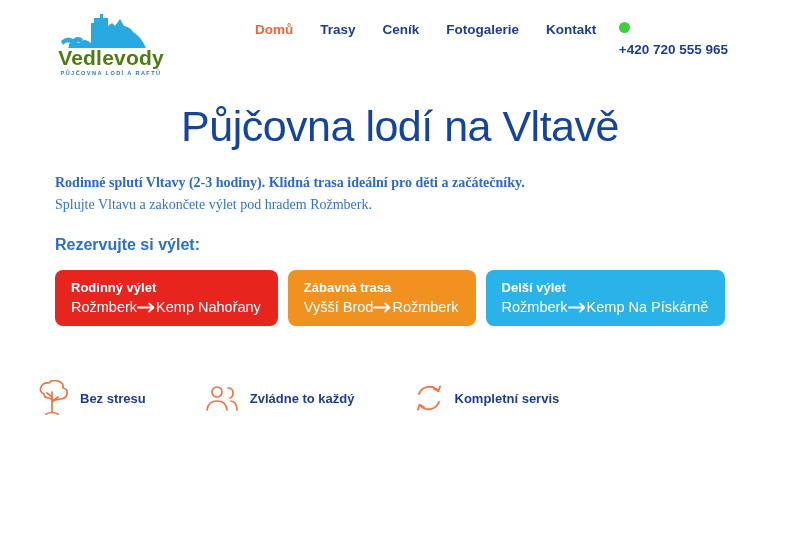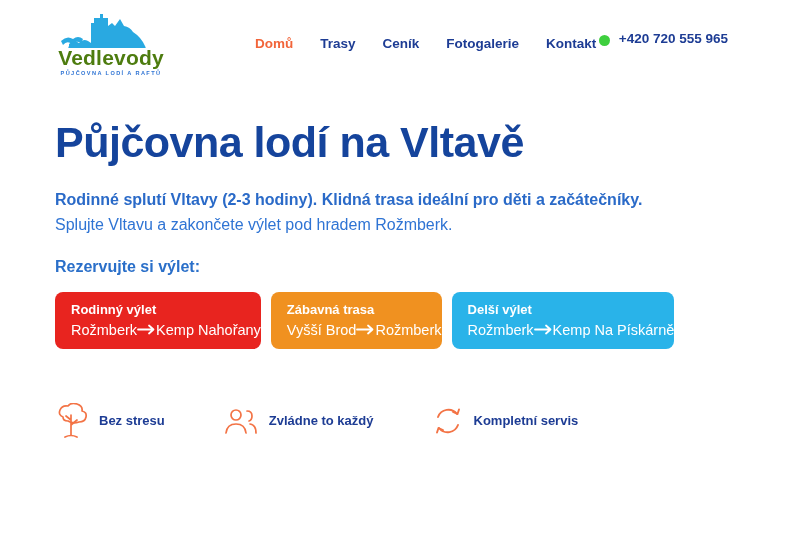--- a/index.html
+++ b/index.html
@@ -6,46 +6,46 @@
   html,body { width:800px; height:533px; overflow:hidden; background:#ffffff;
     font-family:"Liberation Sans","DejaVu Sans",sans-serif; }
 
   
   .header { display:flex; align-items:flex-start; padding:8px 72px 0 55px; height:64px; }
   .logo { display:flex; flex-direction:column; align-items:center; width:112px; cursor:pointer; }
   .logo svg { display:block; }
   .brand-name { font-size:21px; font-weight:800; color:#4d7c0f; line-height:1; margin-top:-1px; letter-spacing:0.2px; }
   .brand-tagline { font-size:5.6px; font-weight:700; color:#2f74d4; letter-spacing:1.4px; margin-top:2px; white-space:nowrap; }
 
-  .nav { display:flex; gap:27px; margin-left:88px; margin-top:28px; }
+  .nav { display:flex; gap:27px; margin-left:88px; margin-top:14px; }
   .nav a { text-decoration:none; font-size:13.5px; font-weight:700; color:#1d3c94; }
   .nav a.active { color:#f2653a; }
 
-  .phone { margin-left:auto; margin-top:23px; display:flex; align-items:flex-end; gap:9px; }
+  .phone { margin-left:auto; margin-top:14px; display:flex; align-items:flex-start; gap:9px;flex-direction:column; }
   .phone-dot { width:11px; height:11px; border-radius:50%; background:#3ecf3e; }
   .phone-number { font-size:13.5px; font-weight:700; color:#1d3c94; }
 
   
   .hero { padding:0 55px; }
-  .hero-title { margin-top:56px; font-size:43px; font-weight:700; color:#15449c; letter-spacing:-0.5px; line-height:1.05; }
+  .hero-title { margin-top:40px; font-size:43px; font-weight:400; color:#15449c; letter-spacing:-0.5px; line-height:1.05;text-align:center; }
   .hero-subtitle { margin-top:15px; font-size:23px; font-weight:800; color:#15449c; }
-  .hero-lead { margin-top:23px; font-size:16px; line-height:1.55; color:#2f74d4; }
+  .hero-lead { margin-top:23px; font-size:14px; line-height:1.55; color:#2f74d4;font-family:Liberation Serif, serif; }
   .hero-lead .lead-bold { font-weight:700; color:#2a6ac8; }
 
   .cta-heading { margin-top:20px; font-size:16px; font-weight:800; color:#2a6fc9; }
 
   
   .trips { display:flex; gap:10px; margin-top:16px; }
-  .trip-btn { border:none; border-radius:8px; padding:10px 0 11px 16px; color:#ffffff; text-align:left; cursor:pointer; }
+  .trip-btn { border:none; border-radius:8px; padding:10px 17px 11px 16px; color:#ffffff; text-align:left; cursor:pointer; }
   .trip-title { font-size:13px; font-weight:800; line-height:1.3; }
   .trip-route { display:flex; align-items:center; font-size:14.5px; margin-top:3px; }
   .trip-route svg { display:block; }
 
   
-  .features { display:flex; gap:58px; margin-top:54px; padding-left:55px; align-items:center; }
+  .features { display:flex; gap:58px; margin-top:54px; padding-left:36px; align-items:center; }
   .feature { display:flex; align-items:center; gap:10px; }
   .feature-label { font-size:13px; font-weight:800; color:#1d3c94; }
   .feature svg { display:block; }
 </style>
 </head>
 <body>
 
 <header class="header">
 
   <div class="logo">

